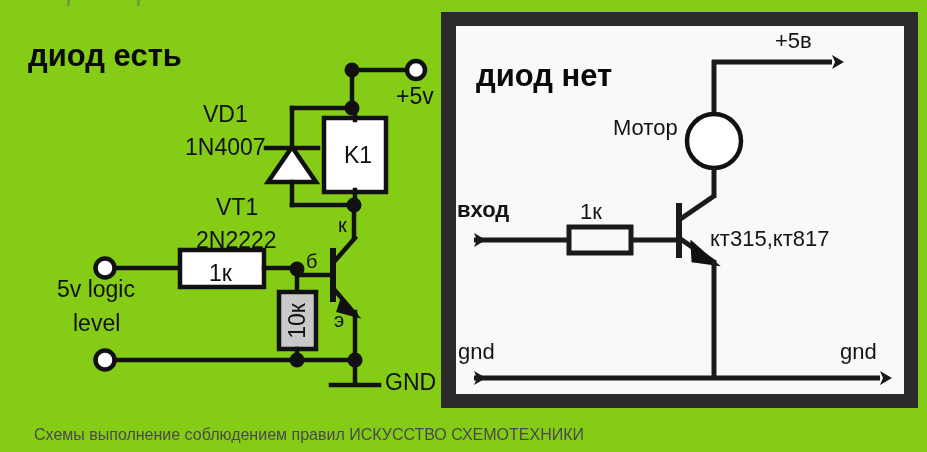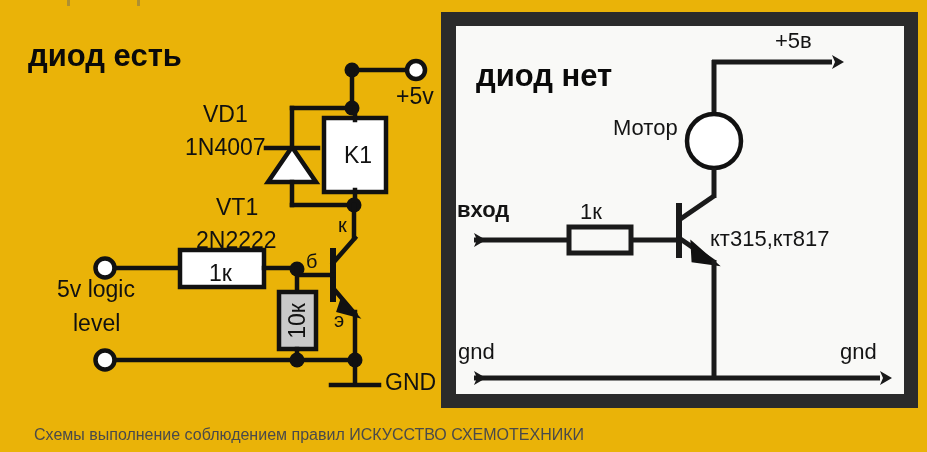--- a/index.html
+++ b/index.html
@@ -7,21 +7,21 @@
     padding: 0;
     background: #ffffff;
   }
   body {
     font-family: "Liberation Sans", sans-serif;
   }
   #page {
     position: relative;
     width: 927px;
     height: 452px;
-    background: #eab308;
+    background: #84cc16;
     overflow: hidden;
   }
   #page svg {
     position: absolute;
     top: 0;
     left: 0;
     width: 927px;
     height: 452px;
   }
   .wire {

